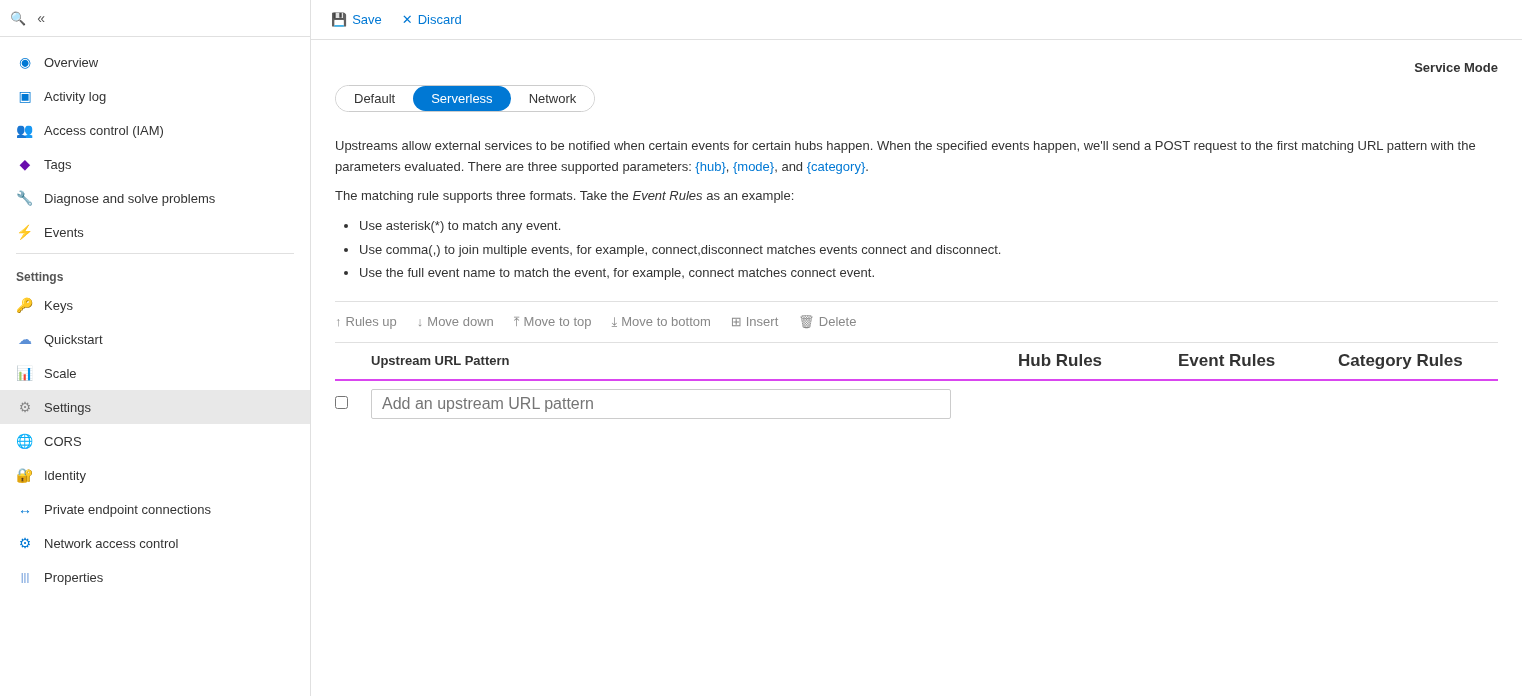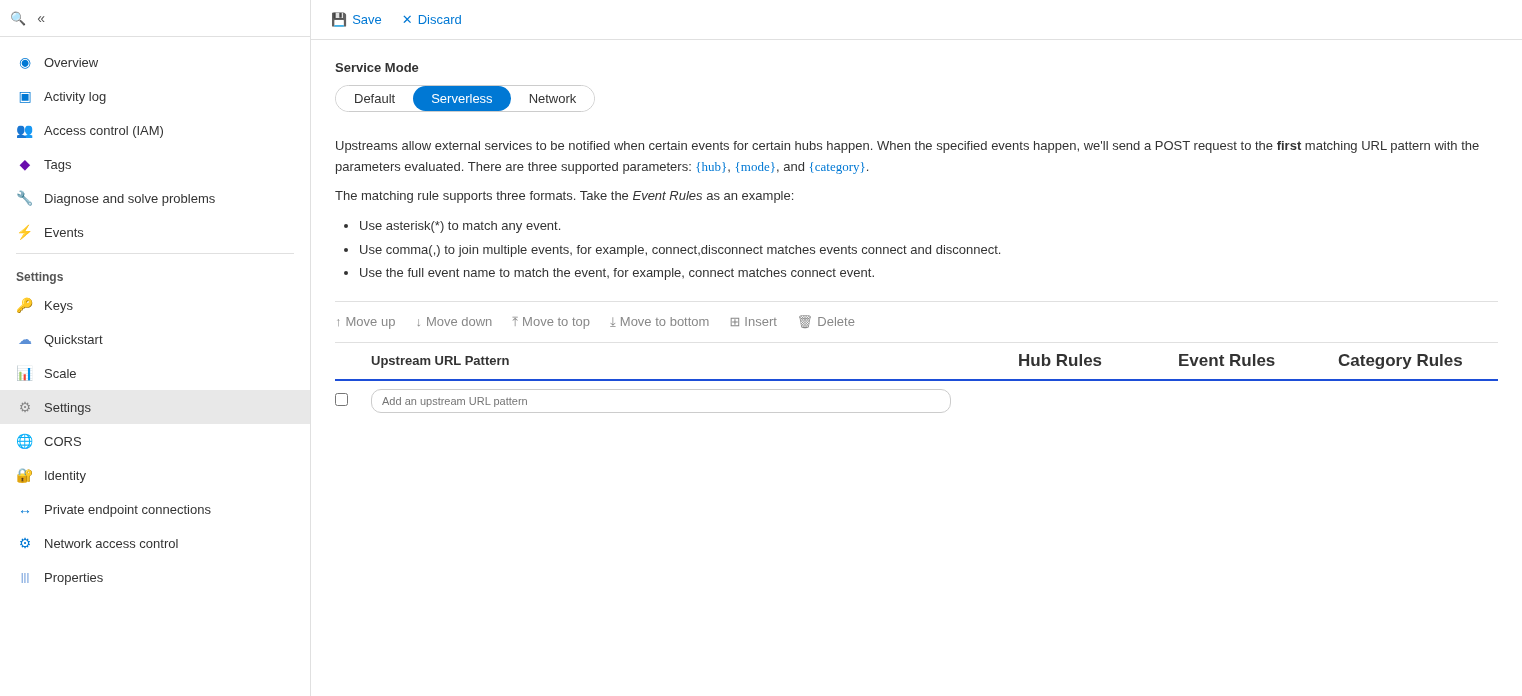--- a/index.html
+++ b/index.html
@@ -138,41 +138,42 @@
       color: #333;
     }
 
     .description-text {
       font-size: 13px;
       color: #333;
       line-height: 1.6;
       margin-bottom: 8px;
     }
 
-    .description-text b { font-weight: 700; }
-    .description-text .param { color: #0078d4; font-family: Liberation Serif, serif; }
+    .description-text b { font-weight: 400; }
+    .description-text .param { color: #0078d4; font-family: Liberation Sans, sans-serif; }
     .description-text .italic { font-style: italic; }
 
     .bullet-list {
       margin-left: 24px;
       margin-bottom: 16px;
     }
 
     .bullet-list li {
       font-size: 13px;
       color: #333;
       line-height: 1.8;
     }
 
     
     .service-mode-label {
       font-size: 13px;
       font-weight: 600;
       margin-bottom: 10px;
       color: #333;
+      text-align: right;
     }
 
     .mode-toggle {
       display: flex;
       border: 1px solid #ccc;
       border-radius: 20px;
       overflow: hidden;
       width: fit-content;
       margin-bottom: 24px;
     }
@@ -216,21 +217,21 @@
     }
 
     
     .table-container {
       width: 100%;
     }
 
     .table-header {
       display: flex;
       align-items: center;
-      border-bottom: 2px solid #1d4ed8;
+      border-bottom: 2px solid #d946ef;
       padding: 8px 0;
       gap: 0;
     }
 
     .th-checkbox {
       width: 36px;
       flex-shrink: 0;
     }
 
     .th-url {
@@ -261,23 +262,23 @@
     }
 
     .url-input-cell {
       flex: 1;
     }
 
     .url-input {
       width: 100%;
       max-width: 580px;
       border: 1px solid #ccc;
-      border-radius: 10px;
+      border-radius: 2px;
       padding: 5px 10px;
-      font-size: 11px;
+      font-size: 16px;
       color: #aaa;
       outline: none;
     }
 
     
     .icon-overview { color: #0078d4; }
     .icon-activity { color: #0078d4; }
     .icon-access { color: #5a7fc0; }
     .icon-tags { color: #6a0dad; }
     .icon-diagnose { color: #888; }
@@ -408,21 +409,21 @@
 
     <ul class="bullet-list">
       <li>Use <span class="code">asterisk(*)</span> to match any event.</li>
       <li>Use <span class="code">comma(,)</span> to join multiple events, for example, <span class="code">connect,disconnect</span> matches events <span class="italic">connect</span> and <span class="italic">disconnect</span>.</li>
       <li>Use the full event name to match the event, for example, <span class="code">connect</span> matches <span class="italic">connect</span> event.</li>
     </ul>
 
     <div class="action-bar">
       <button class="action-btn">
         <span>↑</span>
-        <span>Move up</span>
+        <span>Rules up</span>
       </button>
       <button class="action-btn">
         <span>↓</span>
         <span>Move down</span>
       </button>
       <button class="action-btn">
         <span>⤒</span>
         <span>Move to top</span>
       </button>
       <button class="action-btn">

